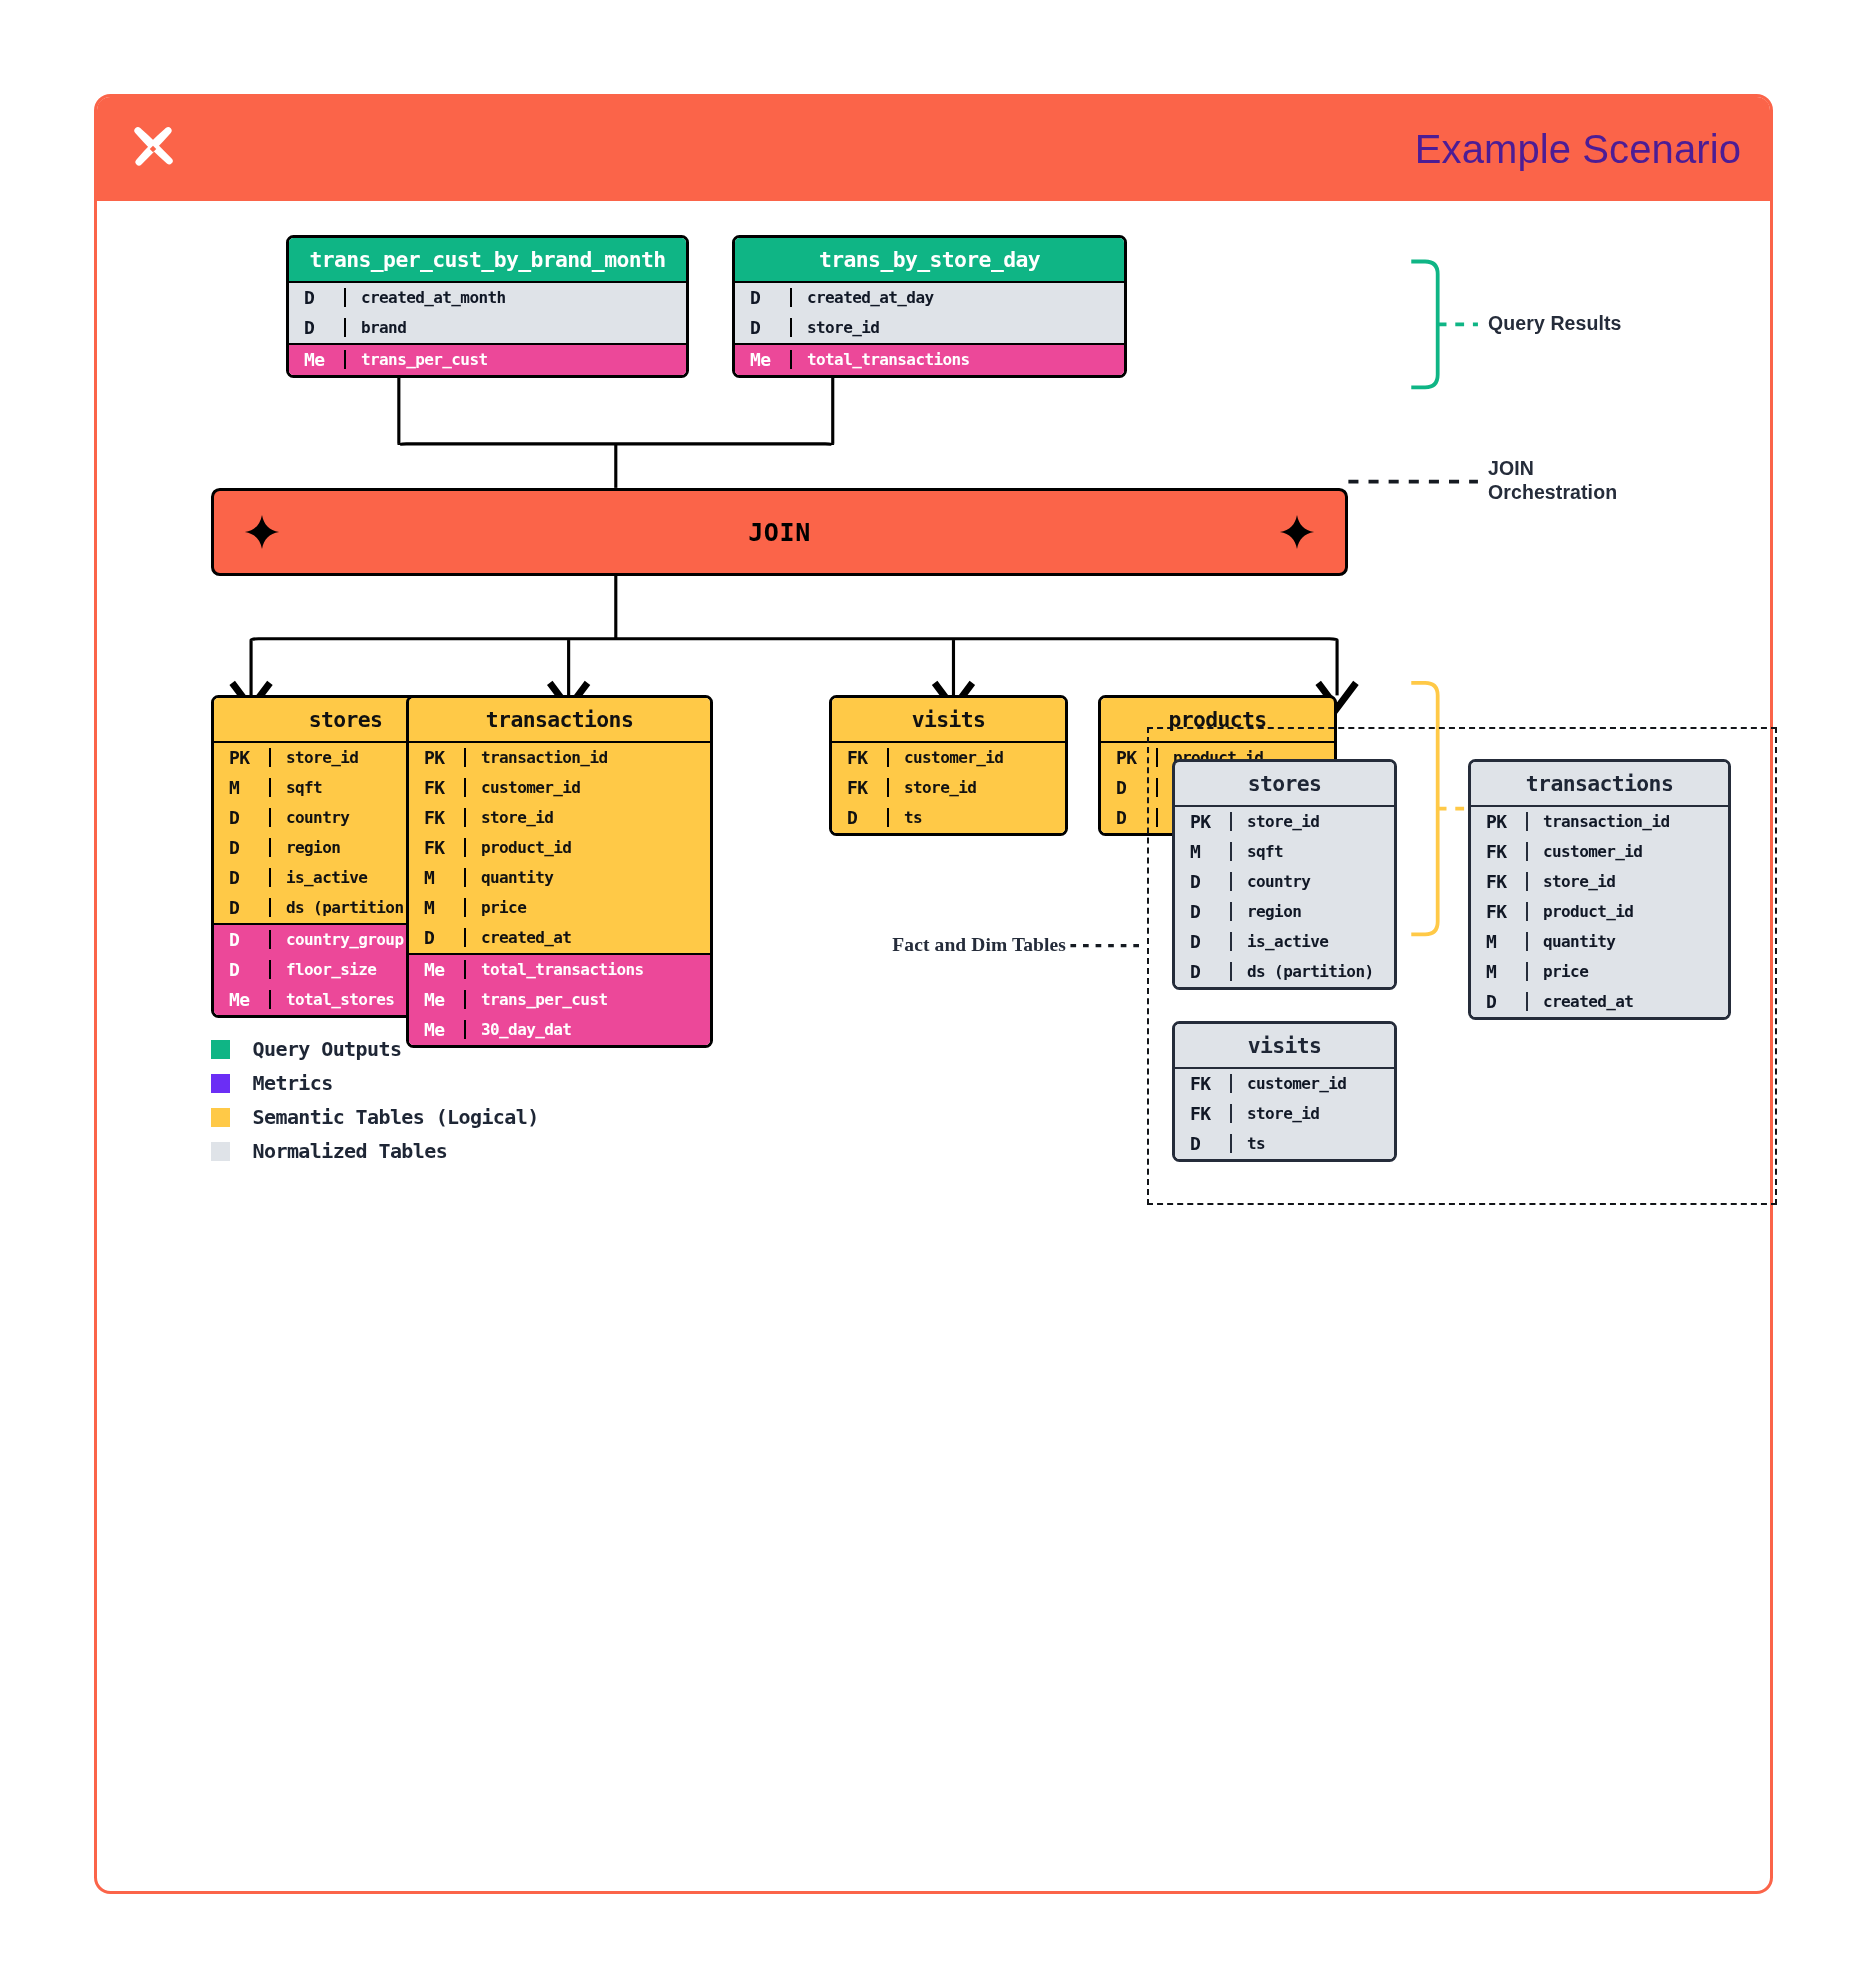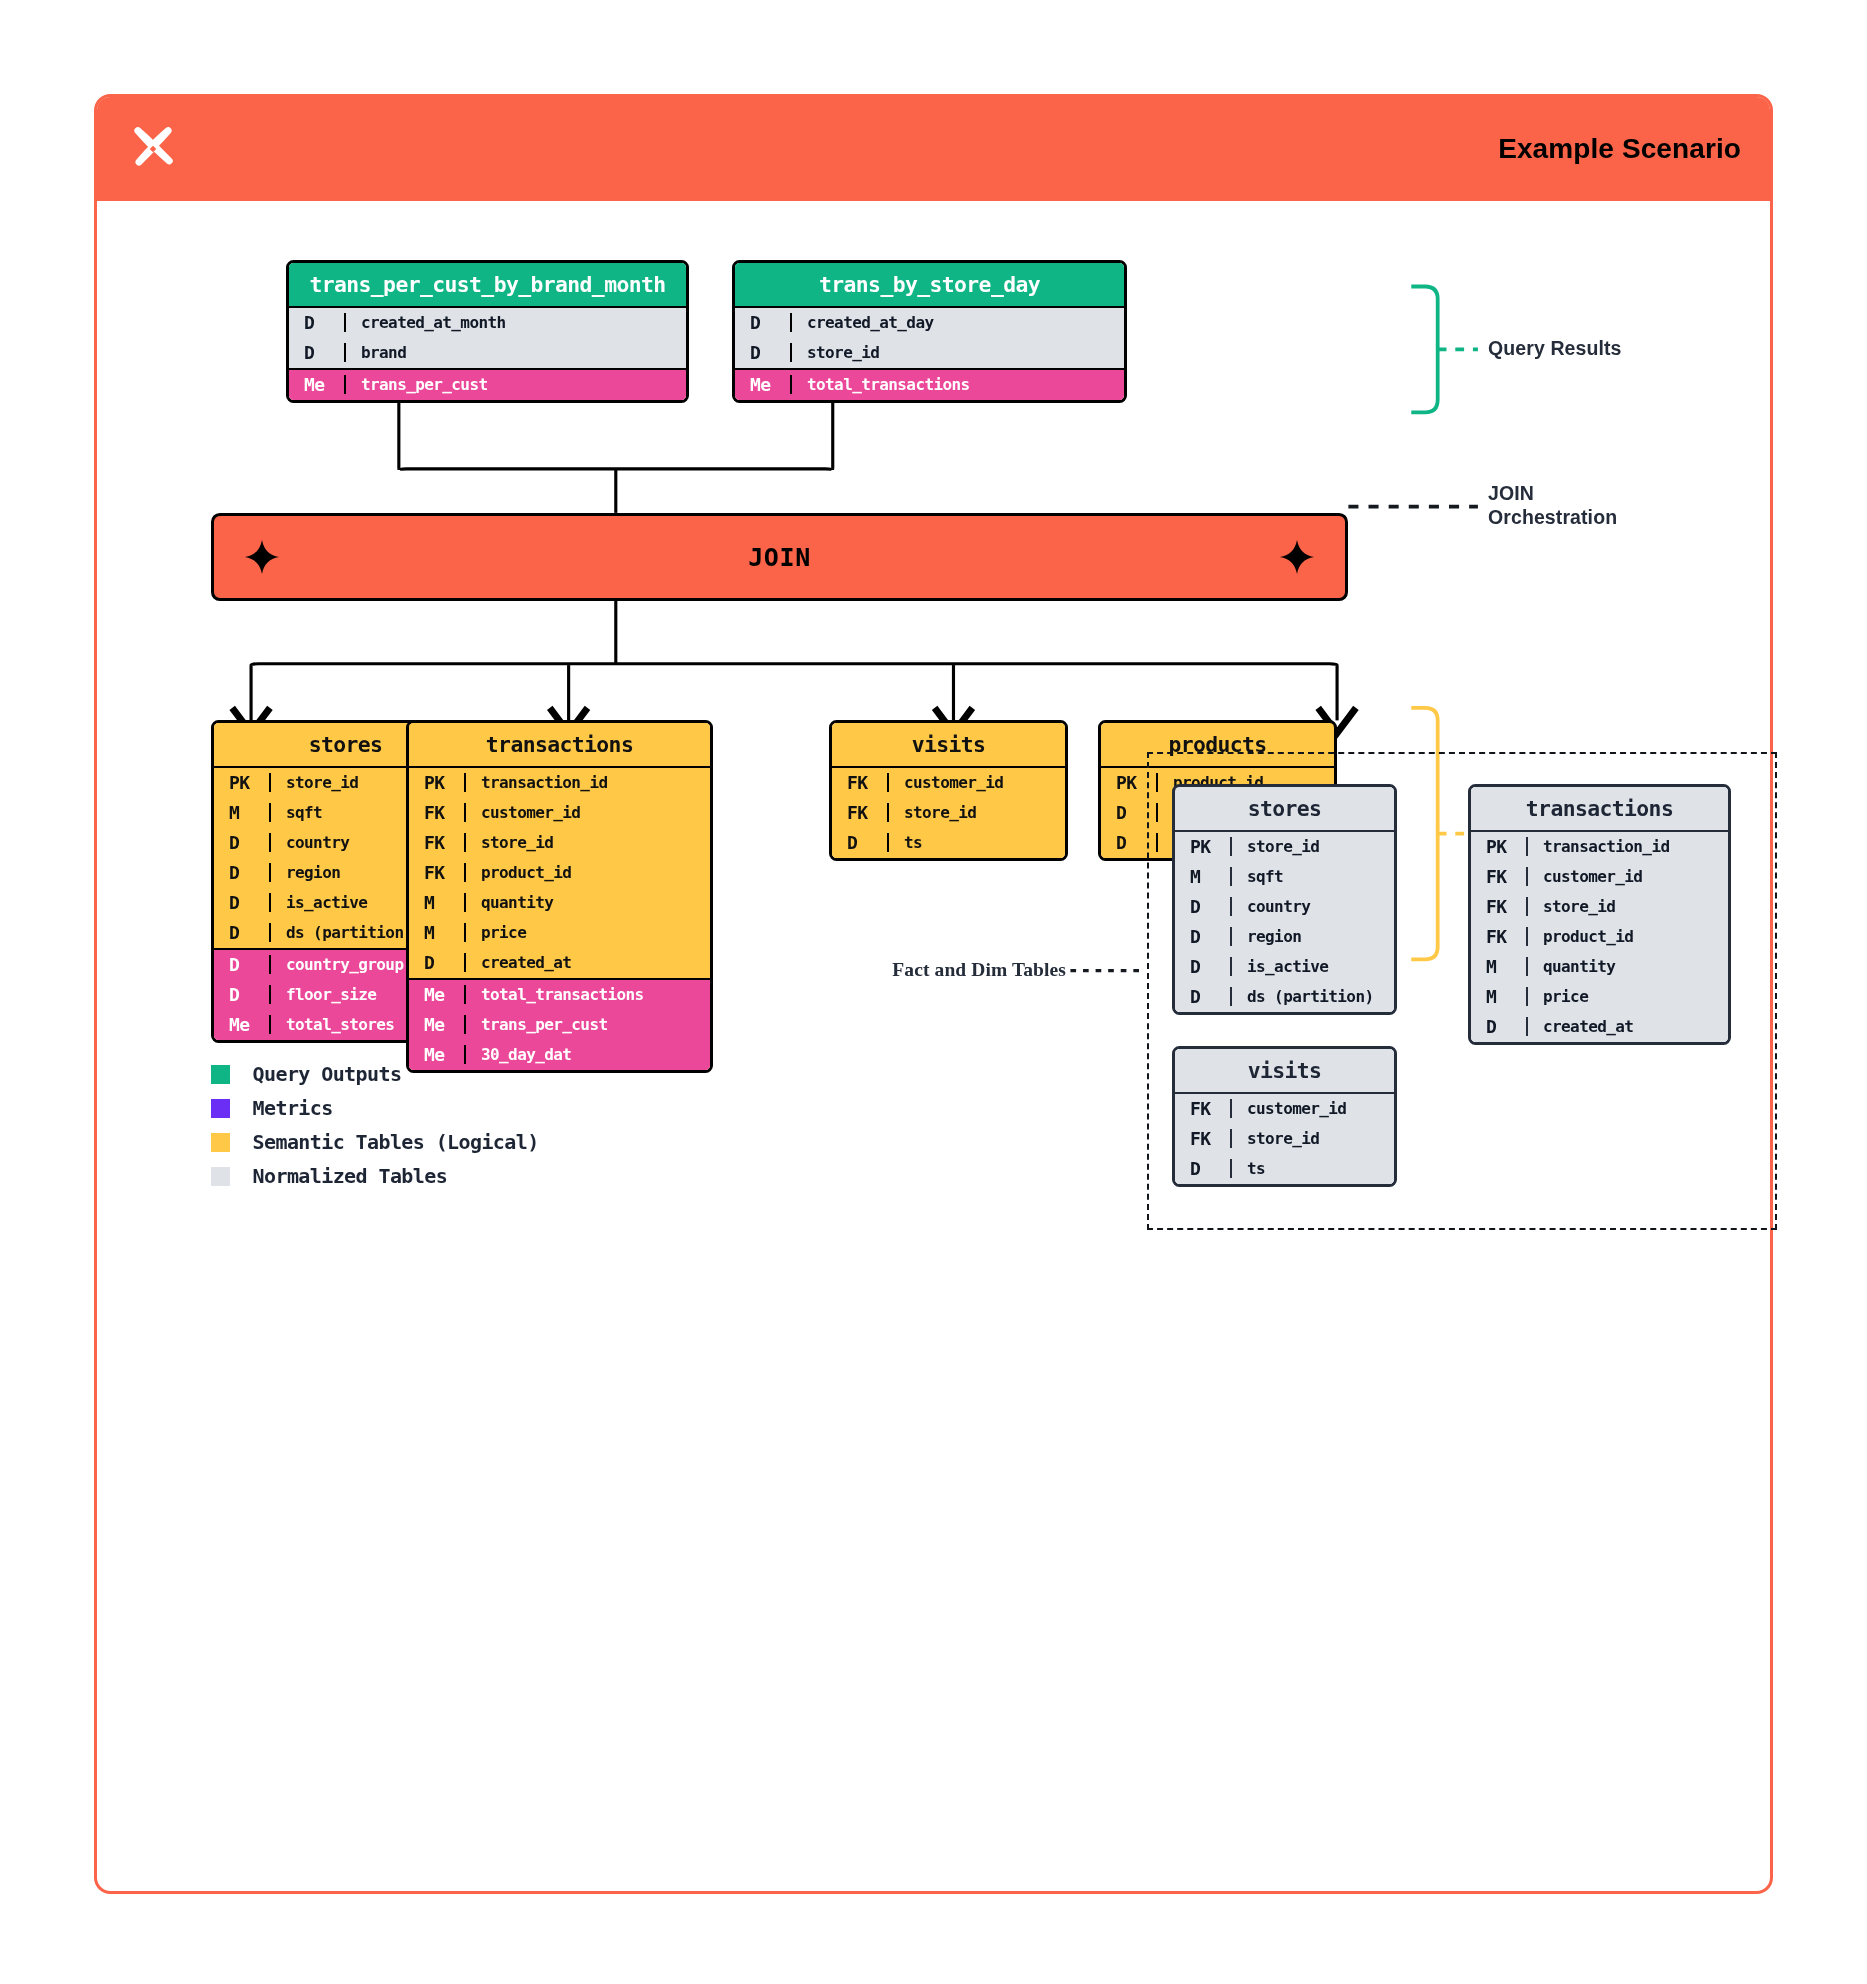--- a/index.html
+++ b/index.html
@@ -9,25 +9,25 @@
     position:absolute;left:94px;top:94px;width:1679px;height:1800px;
     border:3.1px solid #FB6449;border-radius:16.4px;box-sizing:border-box;background:#fff;
   }
   .titlebar{
     position:absolute;left:0;top:0;width:100%;height:104px;
     background:#FB6449;border-radius:13.2px 13.2px 0 0;box-sizing:border-box;
     display:flex;align-items:center;justify-content:space-between;padding:0 29px;
   }
   .logo{width:54px;height:54px;flex:0 0 auto;}
   .title{
-    font-family:"Liberation Sans",sans-serif;font-weight:bold;font-size:28px;color:#000000;
+    font-family:"Liberation Sans",sans-serif;font-weight:normal;font-size:40px;color:#4c1d95;
     letter-spacing:0.1px;
   }
 
-  .canvas{position:absolute;left:0;top:120px;width:100%;height:1696px;}
+  .canvas{position:absolute;left:0;top:95px;width:100%;height:1696px;}
   svg.wires{position:absolute;left:0;top:0;width:1679px;height:1696px;overflow:visible;pointer-events:none;}
 
   
   .tbl{position:absolute;border:3.1px solid #000;border-radius:7.5px;overflow:hidden;box-sizing:border-box;}
   .tbl .hdr{
     text-align:center;font-weight:bold;font-size:21.4px;padding:8.8px 10px;
     font-family:"DejaVu Sans Mono",monospace;letter-spacing:-0.6px;
   }
   .tbl .rows{border-top:2.5px solid #000;}
   .tbl .row{display:flex;align-items:center;}

